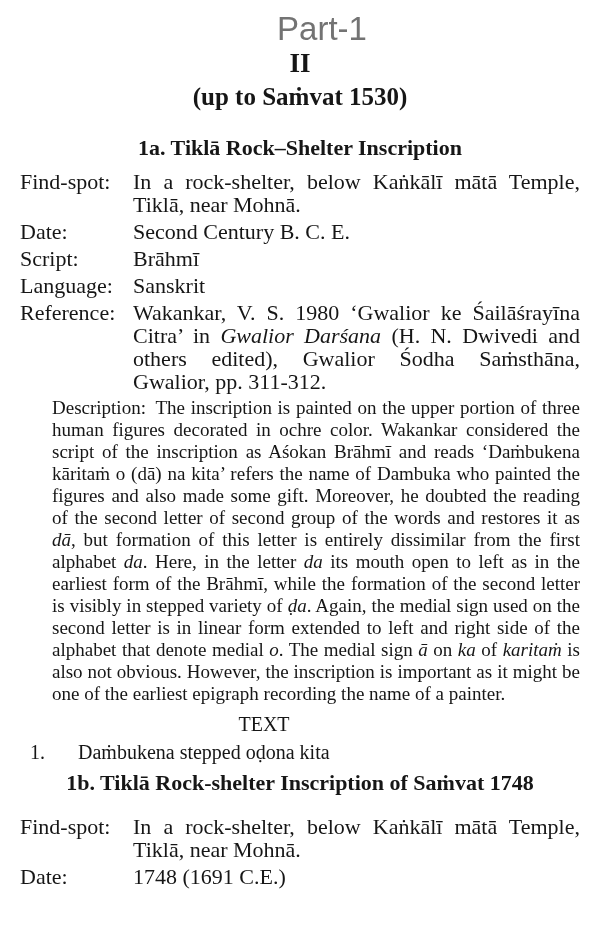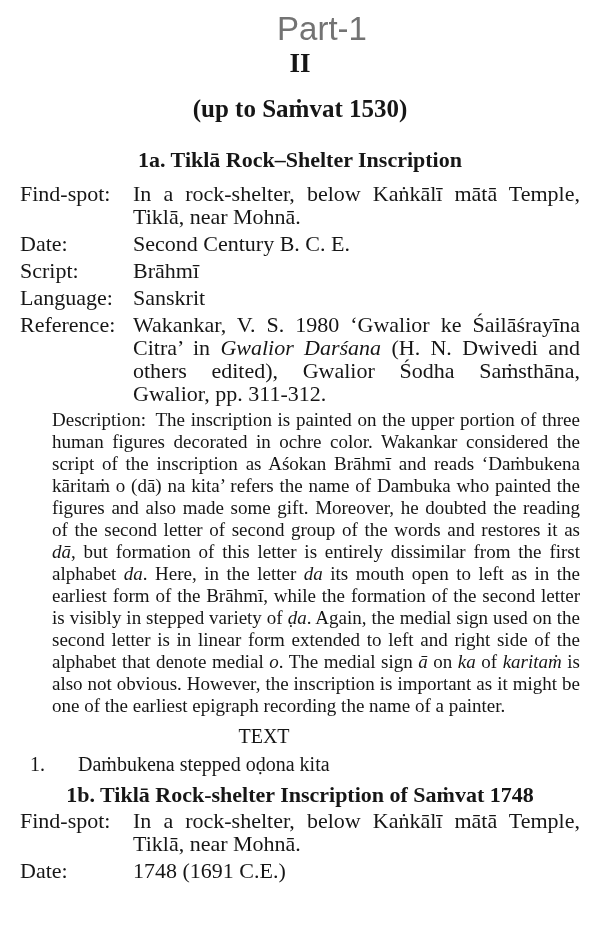--- a/index.html
+++ b/index.html
@@ -29,34 +29,34 @@
     line-height: 30px;
   }
   .chapter-title {
     margin-top: 6px;
     text-align: center;
     font-weight: bold;
     font-size: 30px;
     line-height: 34px;
   }
   .chapter-subtitle {
-    margin-top: 16px;
+    margin-top: 4px;
     text-align: center;
     font-weight: bold;
     font-size: 25px;
     line-height: 30px;
   }
   .section-heading {
     text-align: center;
     font-weight: bold;
     font-size: 22px;
     line-height: 28px;
   }
   .heading-1a { margin-top: 22px; margin-bottom: 8px; }
-  .heading-1b { margin-top: 5px;  margin-bottom: 0; }
+  .heading-1b { margin-top: 5px;  margin-bottom: 18px; }
   .field-row {
     display: flex;
     margin-bottom: 4px;
     font-size: 22px;
     line-height: 23px;
   }
   .field-label { flex: 0 0 113px; }
   .field-value { flex: 1; text-align: justify; }
   .description {
     margin-top: 4px;

